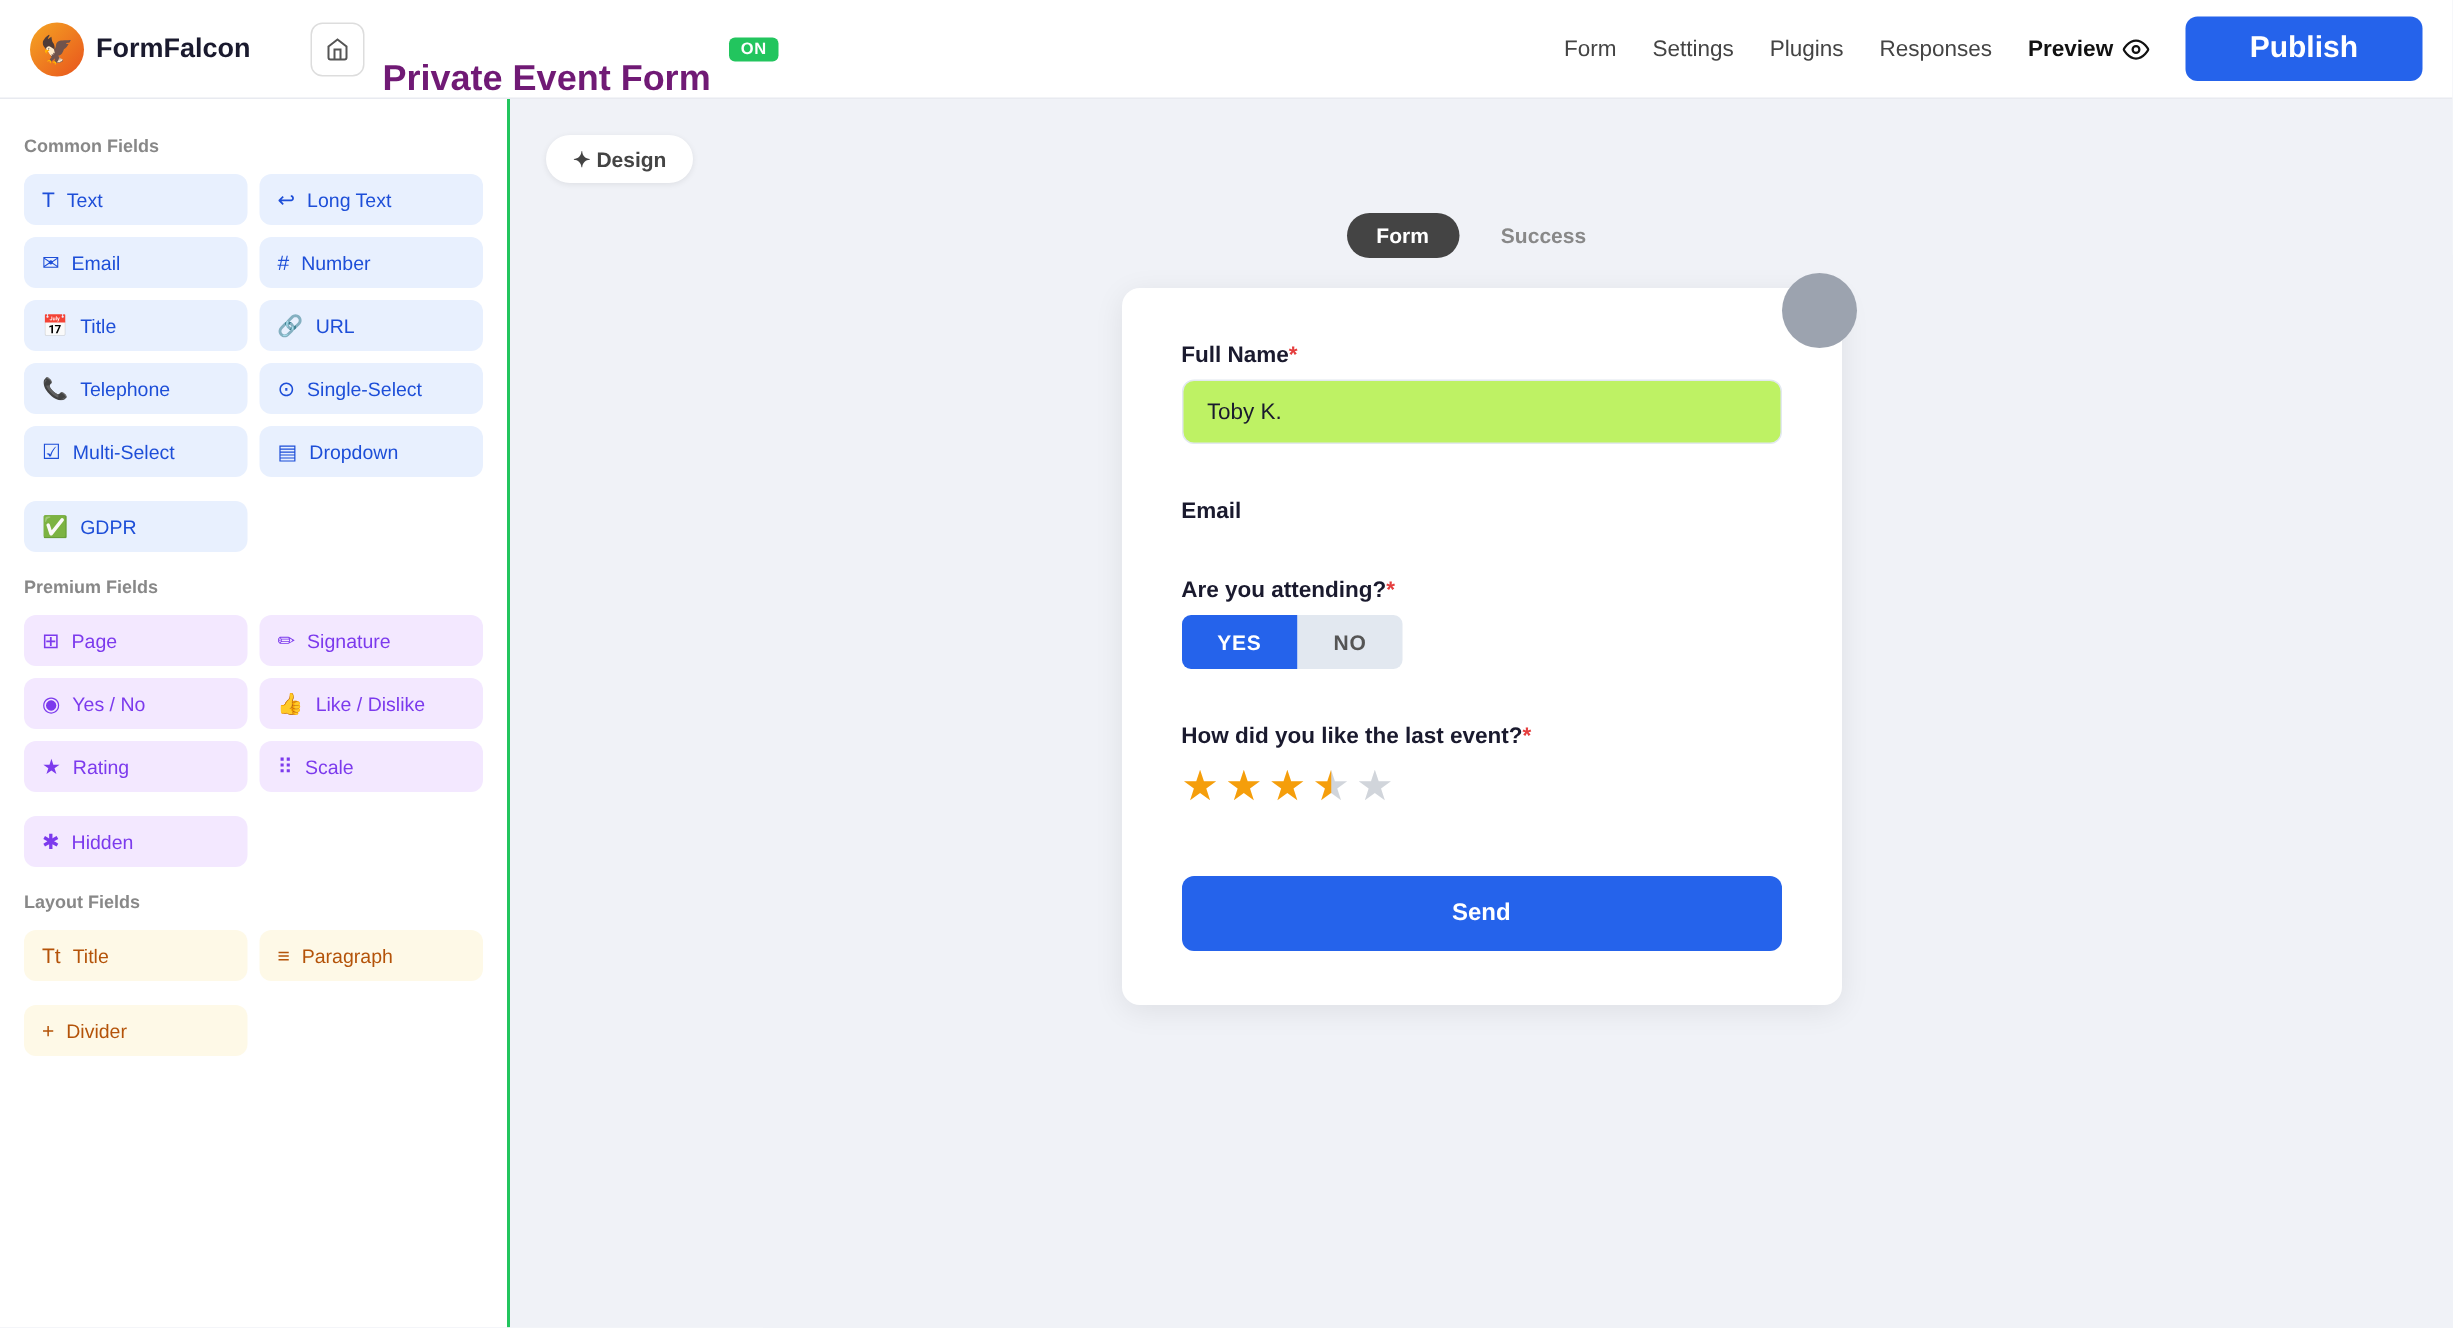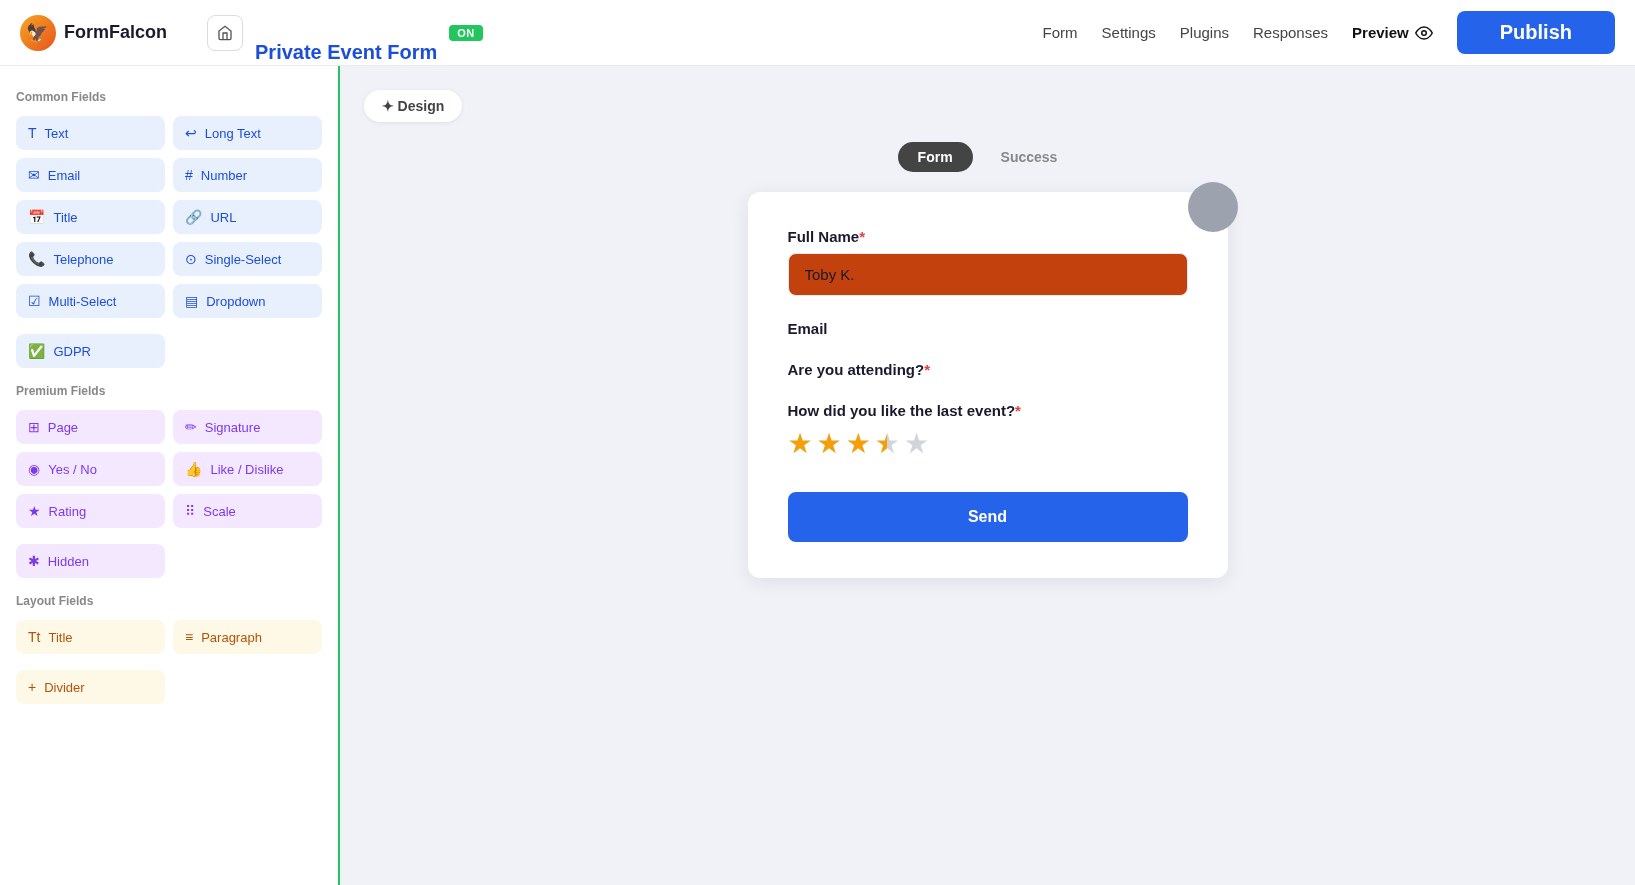--- a/index.html
+++ b/index.html
@@ -15,21 +15,21 @@
     .logo-icon {
       width: 36px; height: 36px; background: linear-gradient(135deg, #f5a623, #e8531d);
       border-radius: 50%; display: flex; align-items: center; justify-content: center;
       font-size: 18px; color: #fff;
     }
     .navbar-center { display: flex; align-items: center; gap: 12px; margin-left: 40px; flex: 1; }
     .home-btn {
       width: 36px; height: 36px; border: 1.5px solid #ddd; border-radius: 8px;
       display: flex; align-items: center; justify-content: center; cursor: pointer; background: #fff;
     }
-    .form-title { font-size: 20px; font-weight: 700; color: #1d4ed8; margin-top: 40px; }
+    .form-title { font-size: 24px; font-weight: 700; color: #701a75; margin-top: 40px; }
     .on-badge {
       background: #22c55e; color: #fff; font-size: 11px; font-weight: 700;
       padding: 2px 8px; border-radius: 4px; letter-spacing: 0.5px;
     }
     .navbar-right { display: flex; align-items: center; gap: 24px; }
     .nav-link { font-size: 15px; color: #444; cursor: pointer; font-weight: 500; }
     .preview-btn {
       display: flex; align-items: center; gap: 6px; font-size: 15px;
       font-weight: 600; color: #111; cursor: pointer; border: none; background: none;
     }
@@ -82,26 +82,26 @@
     .form-wrapper { position: relative; align-self: center; width: 480px; }
     .avatar-circle {
       width: 50px; height: 50px; background: #9ca3af; border-radius: 50%;
       position: absolute; top: -10px; right: -10px; z-index: 10;
     }
 
     .form-card {
       background: #fff; border-radius: 12px; padding: 36px 40px;
       box-shadow: 0 4px 20px rgba(0,0,0,0.08); width: 100%;
     }
-    .form-field { margin-bottom: 24px; }
+    .form-field { margin-bottom: 36px; }
     .field-label { font-size: 15px; font-weight: 600; color: #1a1a2e; margin-bottom: 8px; }
     .required { color: #e53e3e; }
     .field-input {
       width: 100%; padding: 12px 16px; border: 1.5px solid #e2e8f0;
-      border-radius: 8px; font-size: 15px; color: #1a1a2e; background: #c2410c;
+      border-radius: 8px; font-size: 15px; color: #1a1a2e; background: #bef264;
       outline: none;
     }
     .yes-no-group { display: flex; gap: 0; }
     .yn-btn {
       padding: 10px 24px; font-size: 14px; font-weight: 700;
       border: none; cursor: pointer; letter-spacing: 0.5px;
     }
     .yn-btn.yes { background: #2563eb; color: #fff; border-radius: 6px 0 0 6px; }
     .yn-btn.no { background: #e2e8f0; color: #555; border-radius: 0 6px 6px 0; }
     .stars { display: flex; gap: 4px; margin-top: 8px; font-size: 28px; }
@@ -289,20 +289,24 @@
         </div>
         
         <div class="form-field">
           <div class="field-label">Email</div>
         </div>
         
         <div class="form-field">
           <div class="field-label">
             <span>Are you attending?</span><span class="required">*</span>
           </div>
+          <div class="yes-no-group">
+            <button class="yn-btn yes">YES</button>
+            <button class="yn-btn no">NO</button>
+          </div>
         </div>
         
         <div class="form-field">
           <div class="field-label">
             <span>How did you like the last event?</span><span class="required">*</span>
           </div>
           <div class="stars">
             <span class="star-filled">★</span>
             <span class="star-filled">★</span>
             <span class="star-filled">★</span>

